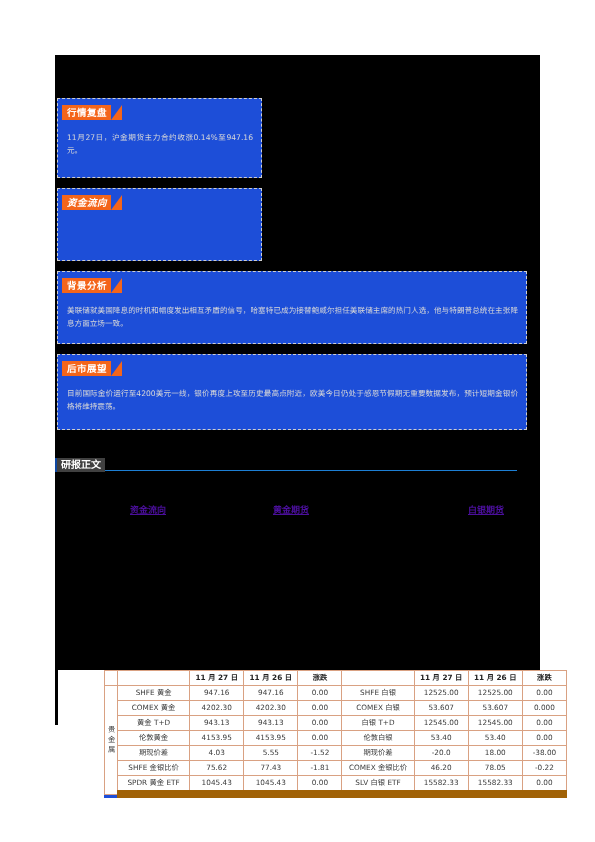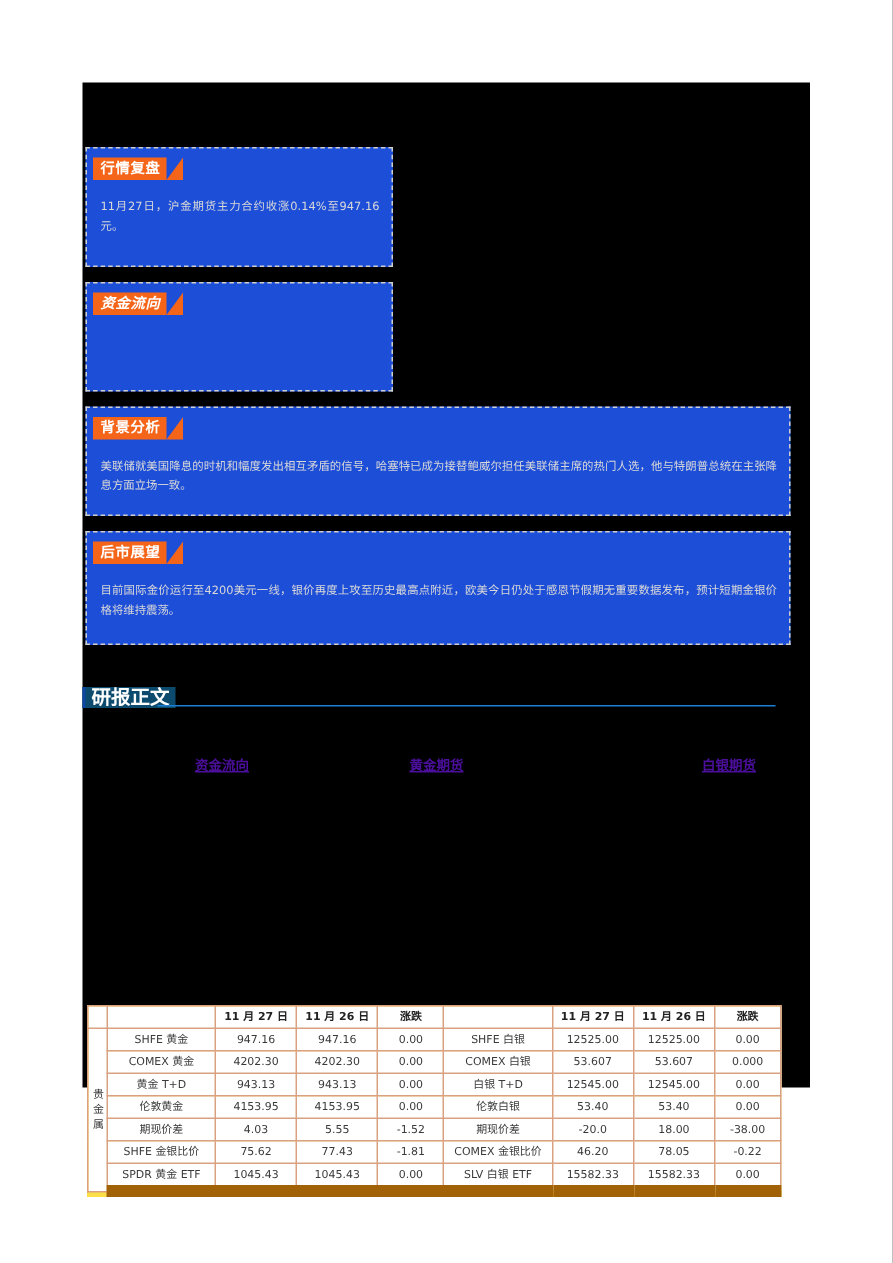--- a/index.html
+++ b/index.html
@@ -87,23 +87,23 @@
     left: 55px;
     top: 458px;
     width: 470px;
     height: 16px;
   }
   .badge-blue {
     position: absolute;
     left: 0;
     top: 0;
     height: 14px;
-    background: #0c4a6e;
+    background: #404040;
     color: #ffffff;
-    font-size: 13px;
+    font-size: 10px;
     font-weight: bold;
     line-height: 14px;
     padding: 0 4px;
     white-space: nowrap;
     border-left: 2px solid #0d47a1;
   }
   #heading-rule {
     position: absolute;
     left: 50px;
     right: 8px;
@@ -137,22 +137,23 @@
   #price-table-wrap {
     position: absolute;
     left: 58px;
     top: 670px;
     width: 463px;
     background: #ffffff;
   }
   table.price-table {
     border-collapse: collapse;
     width: 463px;
-    background: #fde047;
+    background: #1d4ed8;
     table-layout: fixed;
+    margin-left: 46px;
   }
   table.price-table td,
   table.price-table th {
     border: 1px solid #d9a182;
     font-size: 7.3px;
     color: #3a3a3a;
     padding: 2px 3px;
     text-align: center;
     font-weight: normal;
     line-height: 10px;

